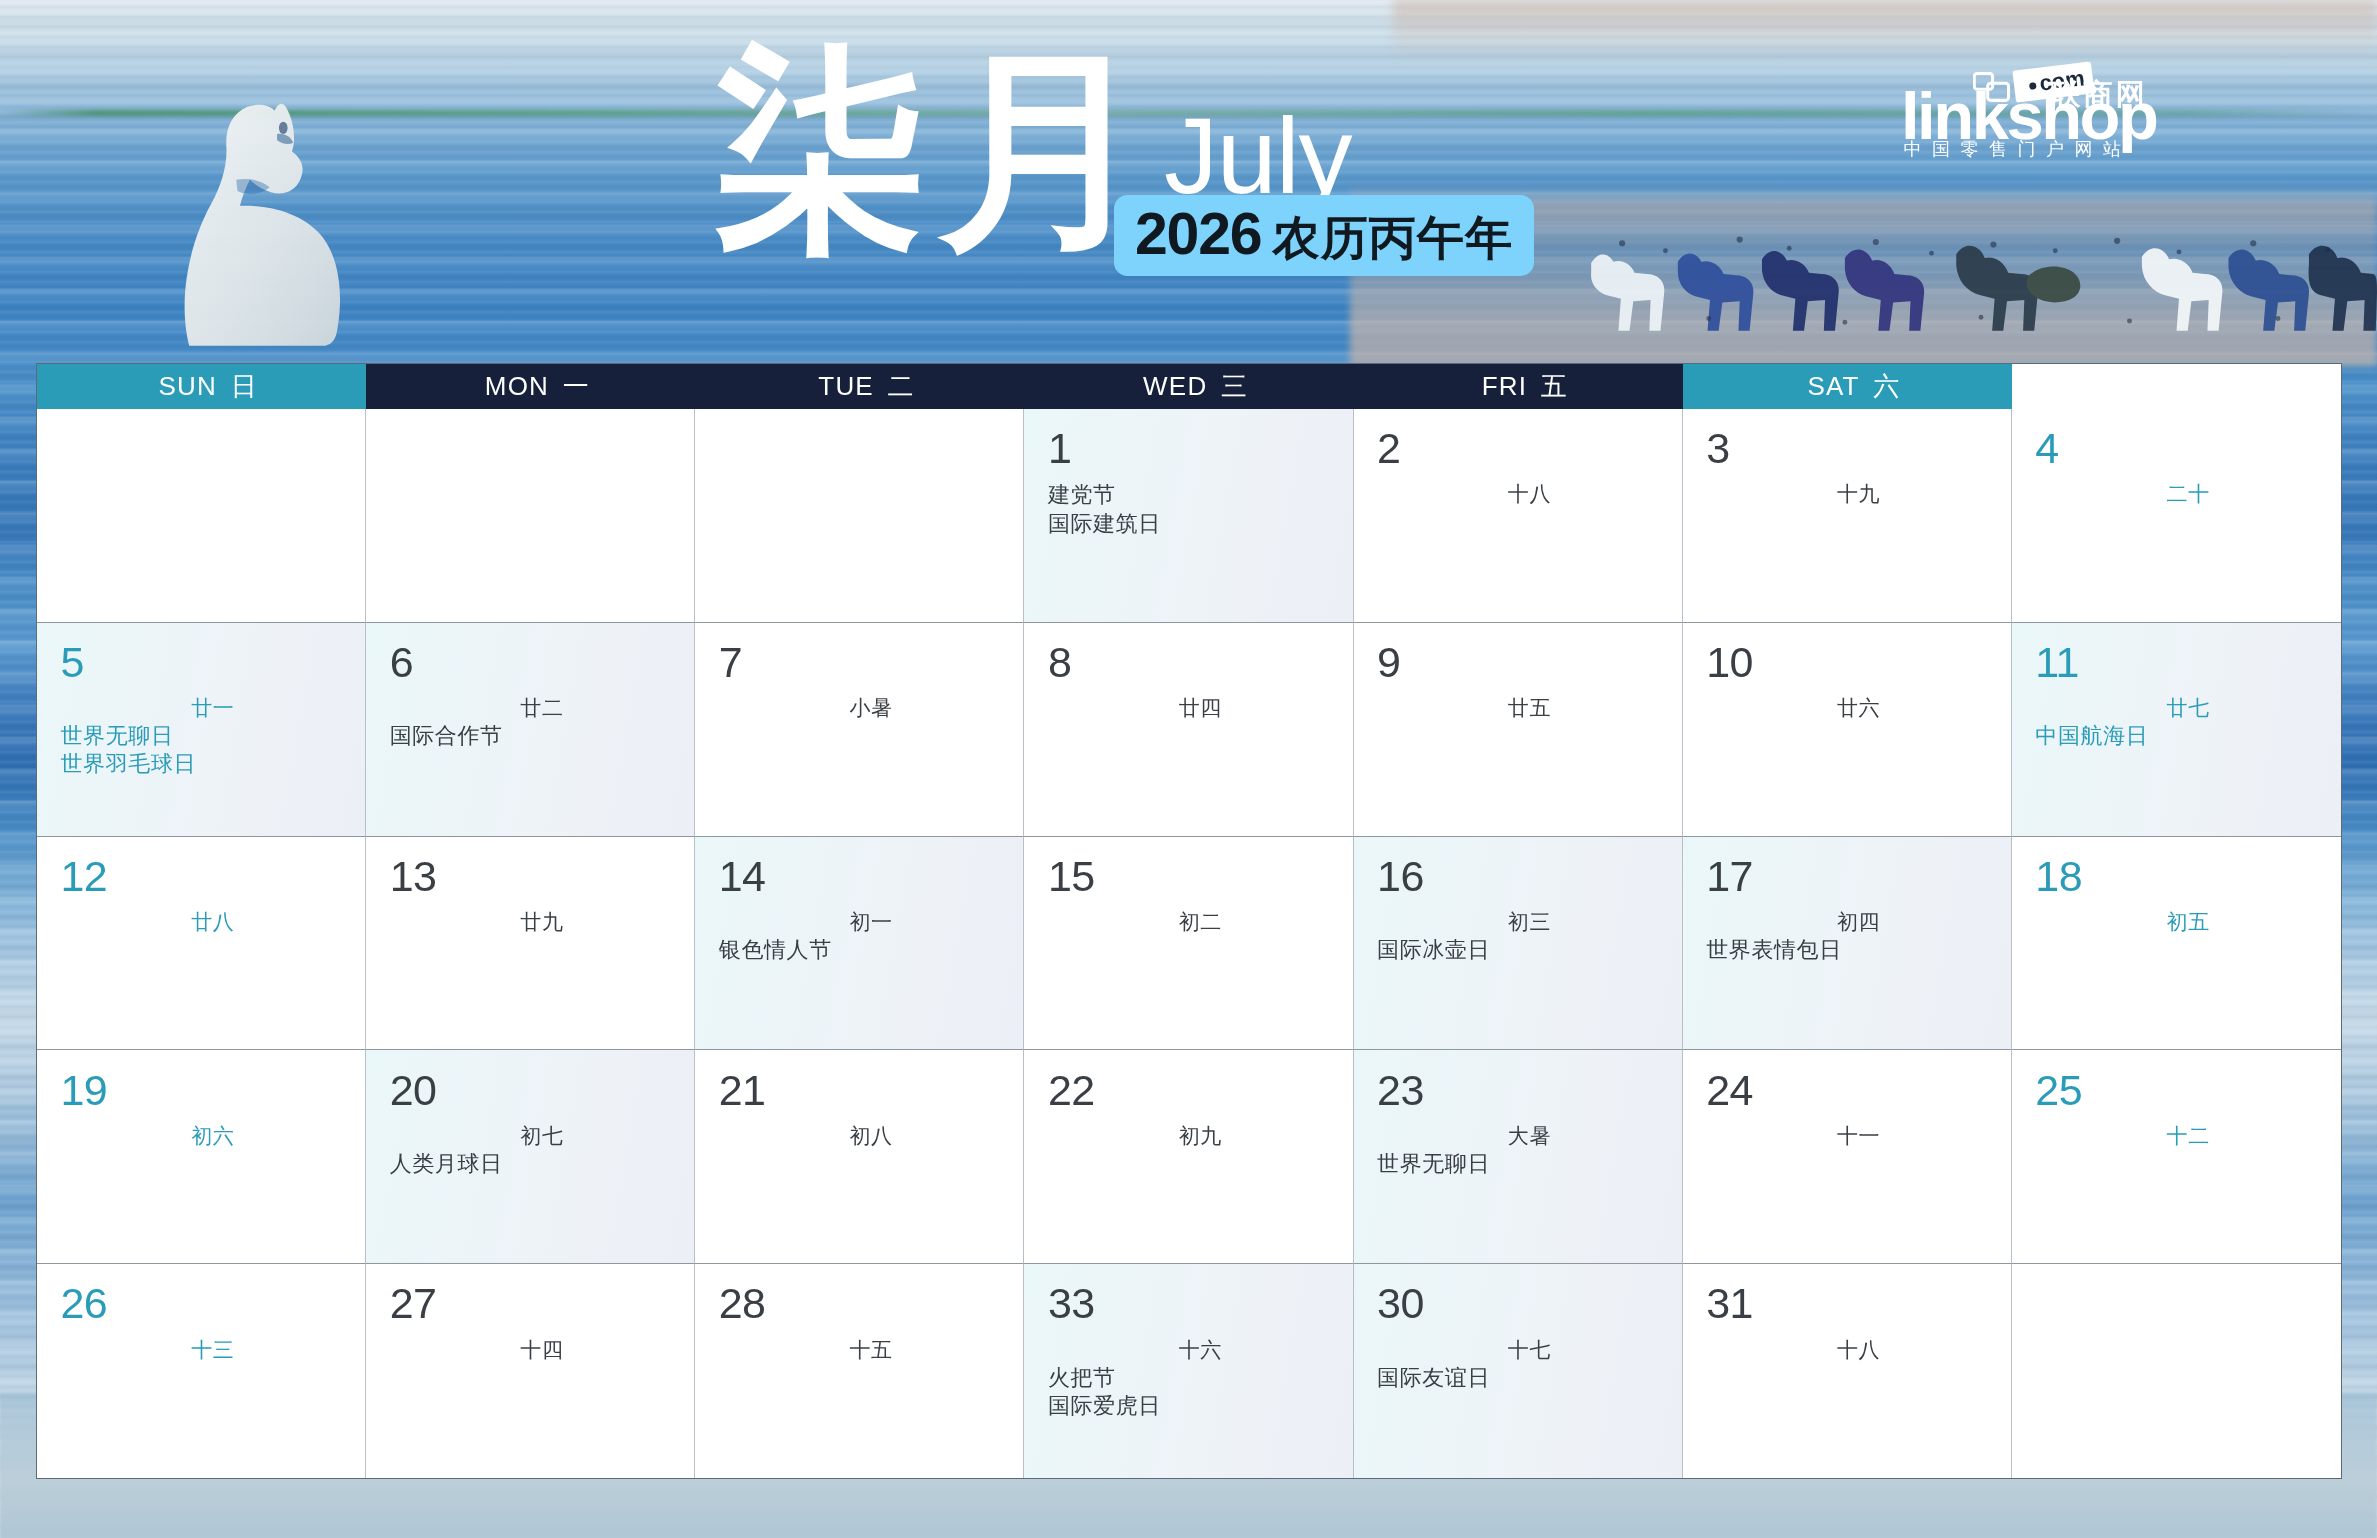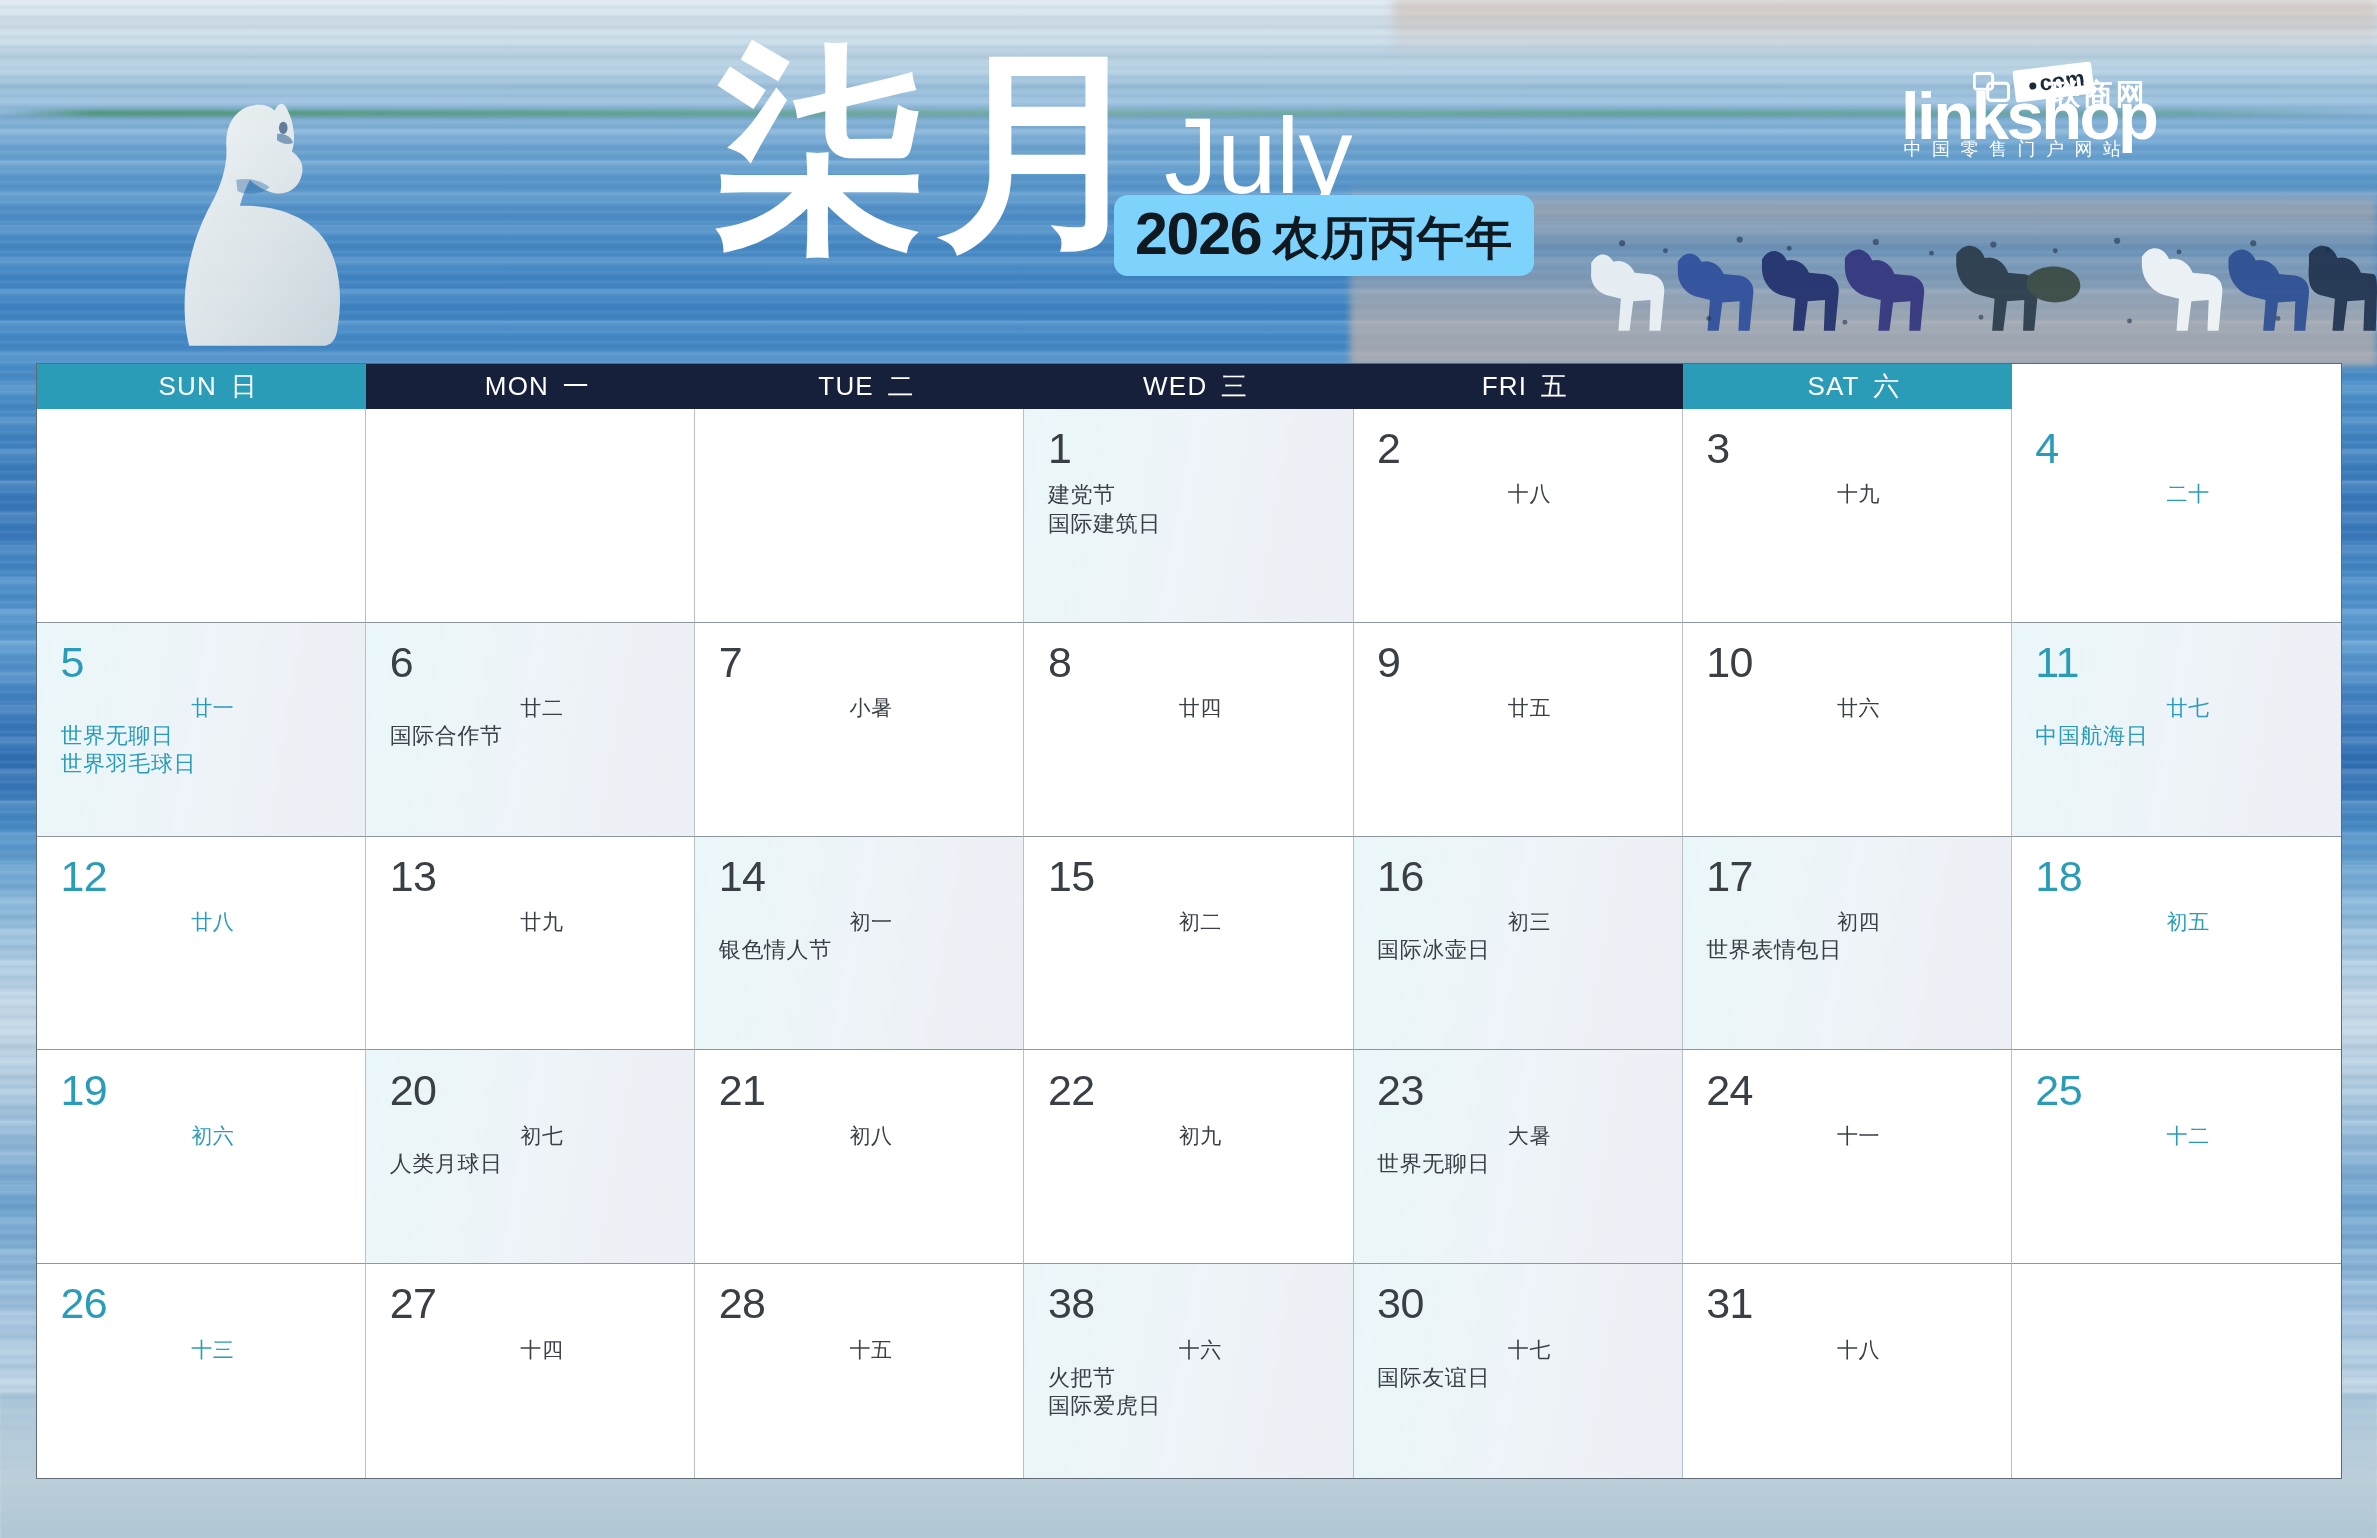--- a/index.html
+++ b/index.html
@@ -415,21 +415,21 @@
         </div>
         <div class="cell">
           <div class="daynum">27</div>
           <div class="lunar">十四</div>
         </div>
         <div class="cell">
           <div class="daynum">28</div>
           <div class="lunar">十五</div>
         </div>
         <div class="cell fest">
-          <div class="daynum">38</div>
+          <div class="daynum">33</div>
           <div class="lunar">十六</div>
           <div class="fest-line">火把节</div>
           <div class="fest-line">国际爱虎日</div>
         </div>
         <div class="cell fest">
           <div class="daynum">30</div>
           <div class="lunar">十七</div>
           <div class="fest-line">国际友谊日</div>
         </div>
         <div class="cell">

